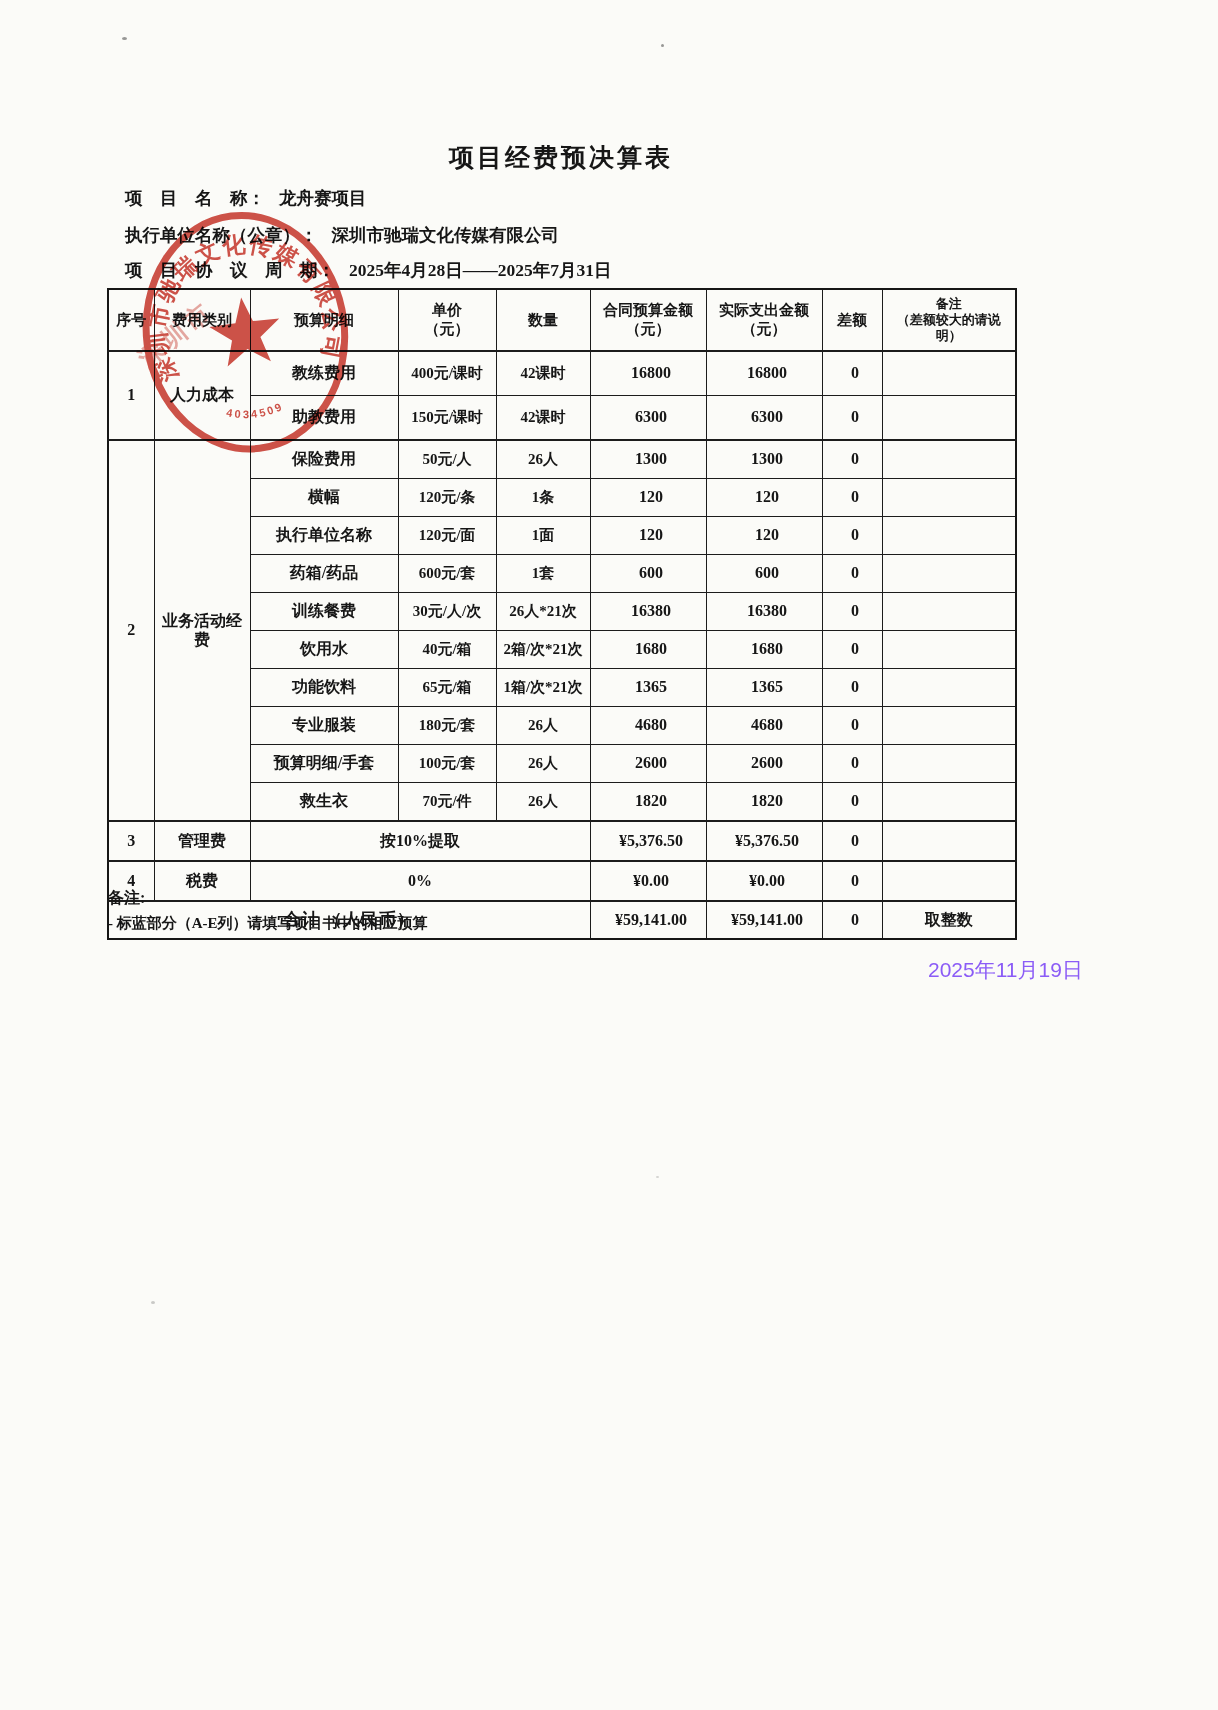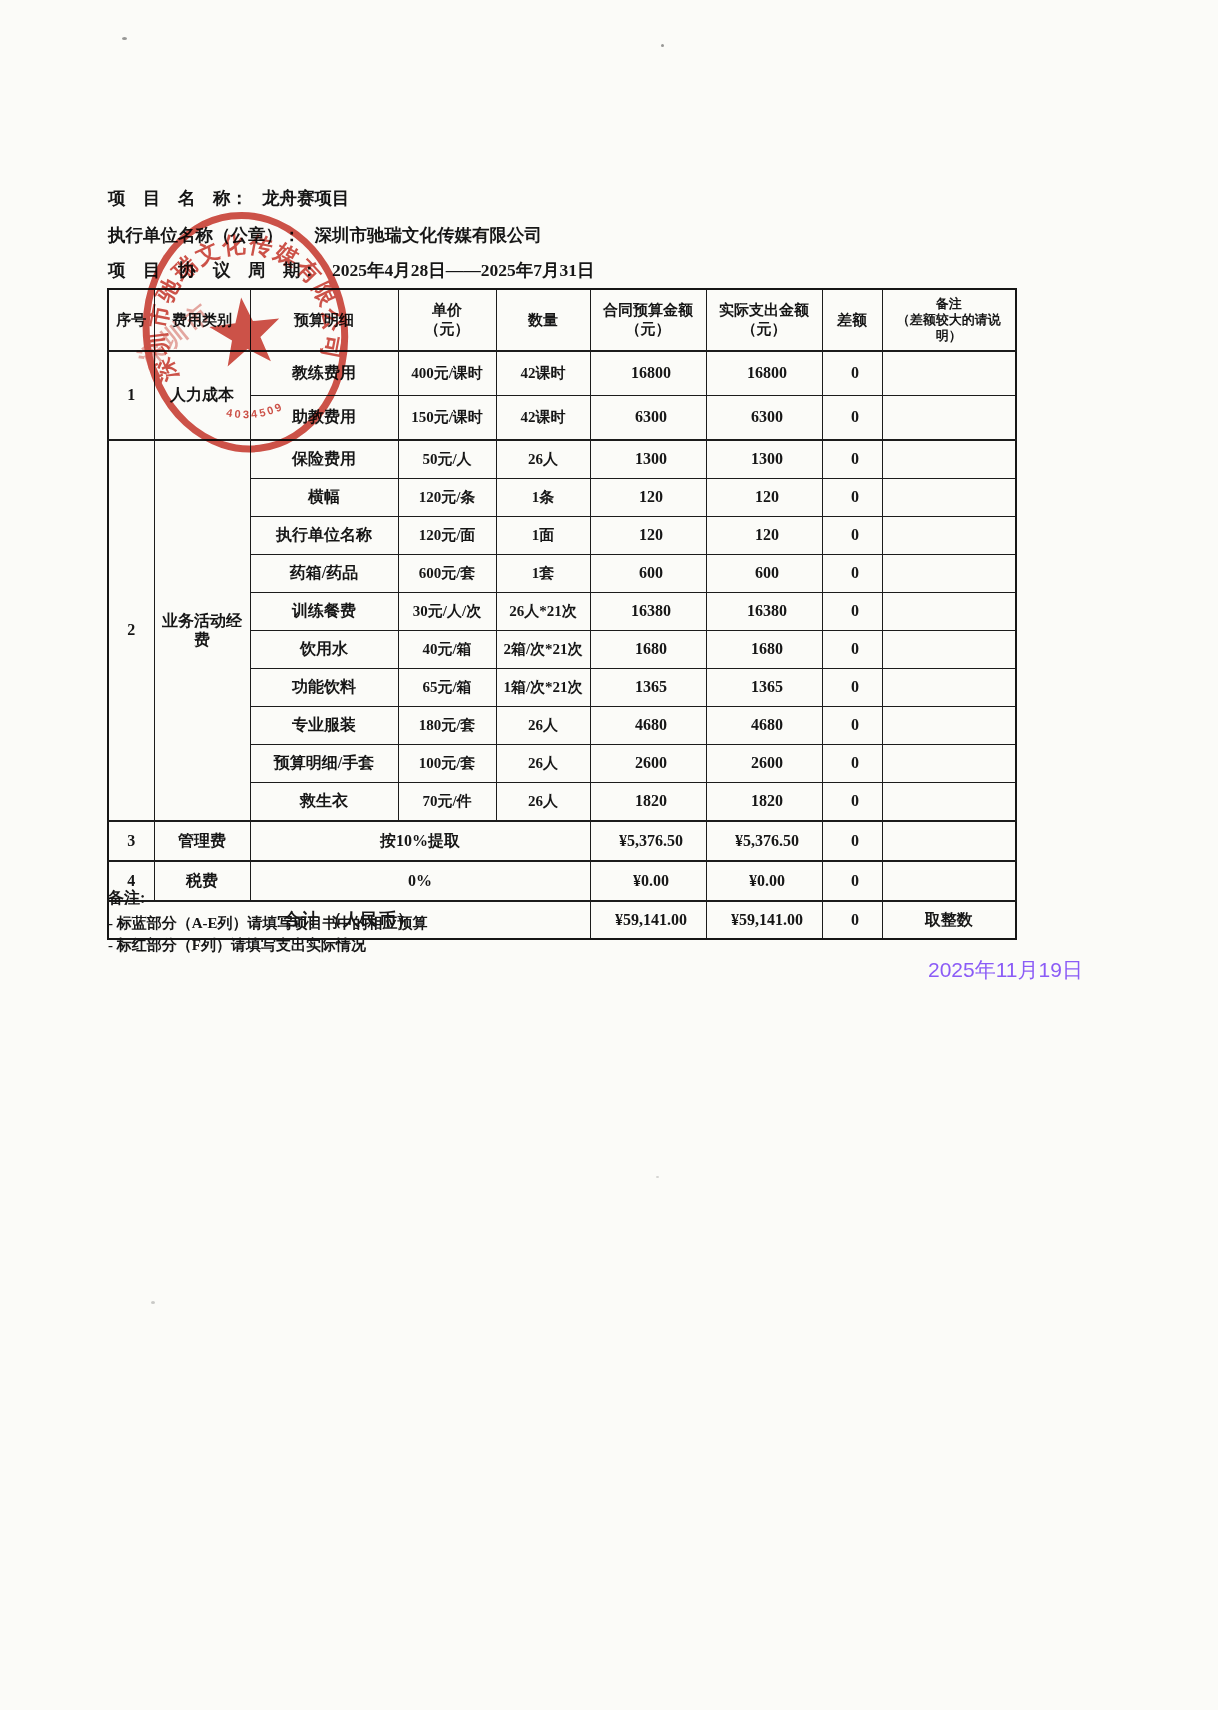--- a/index.html
+++ b/index.html
@@ -11,21 +11,21 @@
     font-family:"Liberation Serif","DejaVu Serif",serif;
     color:#161616;
     overflow:hidden;
   }
   .doc-title{
     position:absolute;top:141px;left:107px;width:908px;
     text-align:center;font-size:25px;font-weight:bold;letter-spacing:3px;
     margin:0;
   }
   .fields{position:absolute;top:186px;left:108px;width:800px;}
-  .field-line{position:absolute;left:0;white-space:nowrap;font-size:17.5px;font-weight:bold;}
+  .field-line{position:absolute;left:17px;white-space:nowrap;font-size:17.5px;font-weight:bold;}
   .field-line.f0{top:0;}
   .field-line.f1{top:37px;}
   .field-line.f2{top:72px;}
   .field-value{margin-left:14px;}
   
   table.budget{
     position:absolute;top:288px;left:107px;
     border-collapse:collapse;table-layout:fixed;
     border:2.6px solid #161616;
     width:908px;
@@ -78,20 +78,21 @@
   .seal-remnant{font-size:25px;font-weight:bold;fill:#c8342a;opacity:.5;letter-spacing:4px;
     font-family:"Liberation Sans","DejaVu Sans",sans-serif;}
   
   .speck{position:absolute;background:rgba(70,70,70,.55);border-radius:50%;}
 </style>
 </head>
 <body>
 
 <div class="page">
 
+  <h1 class="doc-title">项目经费预决算表</h1>
 
   <div class="fields">
     <div class="field-line f0">
       <span class="field-label">项　目　名　称：</span><span class="field-value">龙舟赛项目</span>
     </div>
     <div class="field-line f1">
       <span class="field-label">执行单位名称（公章）：</span><span class="field-value">深圳市驰瑞文化传媒有限公司</span>
     </div>
     <div class="field-line f2">
       <span class="field-label">项　目　协　议　周　期：</span><span class="field-value">2025年4月28日——2025年7月31日</span>
@@ -276,21 +277,20 @@
       <text class="seal-text" text-anchor="middle"><textPath href="#sealTop" startOffset="50%">深圳市驰瑞文化传媒有限公司</textPath></text>
       <text class="seal-code" text-anchor="middle"><textPath href="#sealBottom" startOffset="50%">4034509</textPath></text>
       <polygon fill="#c8342a" points="112,91 120.8,115.9 147.2,116.6 126.3,132.6 133.8,157.9 112,143 90.2,157.9 97.7,132.6 76.8,116.6 103.2,115.9"></polygon>
       <text class="seal-remnant" id="seal-remnant" x="10" y="150" transform="rotate(-32 10 150)">深圳市</text>
     </svg>
   </div>
 
   <div class="notes">
     <div class="notes-heading">备注:</div>
     <div class="note-item">- 标蓝部分（A-E列）请填写项目书中的相应预算</div>
-    <div class="note-item">- 标红部分（F列）请填写支出实际情况</div>
   </div>
 
   <div class="doc-date">2025年11月19日</div>
 
   <div class="speck" style="left:122px;top:37px;width:5px;height:3px;"></div>
   <div class="speck" style="left:661px;top:44px;width:3px;height:3px;"></div>
   <div class="speck" style="left:151px;top:1301px;width:4px;height:3px;opacity:.5;"></div>
   <div class="speck" style="left:656px;top:1176px;width:3px;height:2px;opacity:.4;"></div>
 
 </div>

